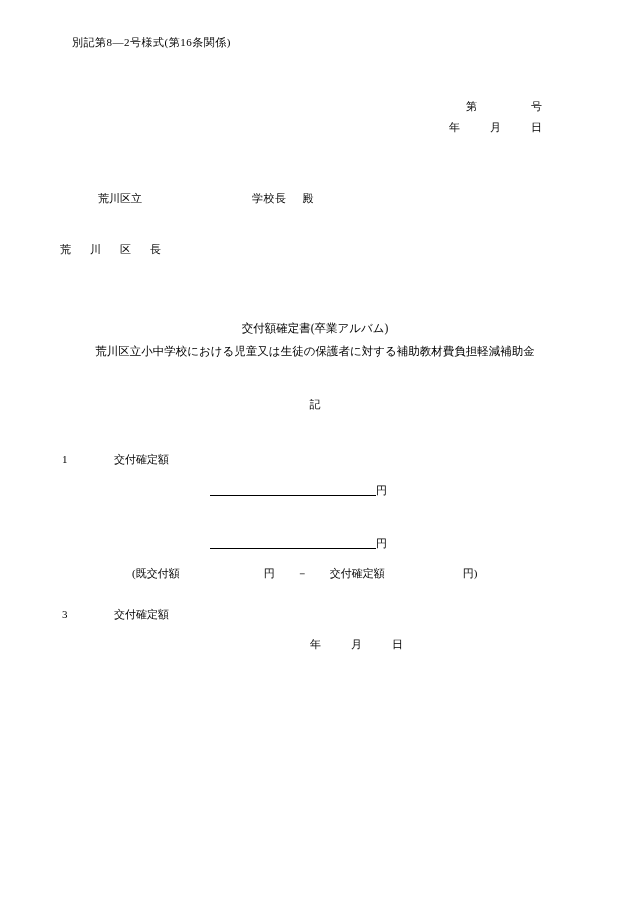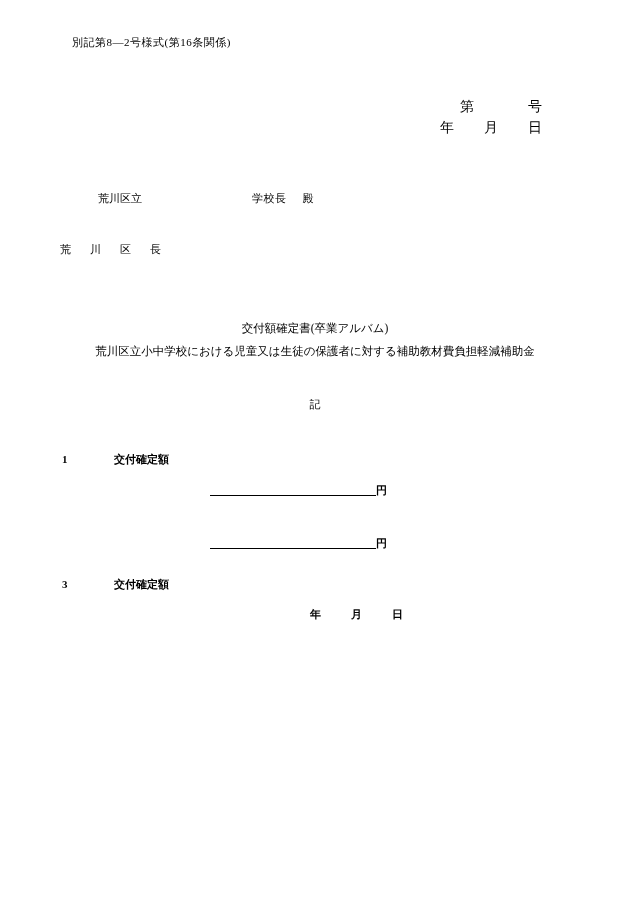--- a/index.html
+++ b/index.html
@@ -31,21 +31,21 @@
   .form-no {
     font-size: 11px;
     letter-spacing: 0.5px;
     margin-top: 5px;
     margin-left: 12px;
   }
 
   .doc-number-block {
     margin-top: 46px;
     text-align: right;
-    font-size: 14px;
+    font-size: 11px;
     line-height: 21px;
     padding-right: 28px;
   }
   .doc-number-line span.lead { margin-right: 54px; }
   .date-line span.y { margin-right: 30px; }
   .date-line span.m { margin-right: 30px; }
 
   .addressee {
     margin-top: 53px;
     margin-left: 38px;
@@ -84,21 +84,20 @@
     text-align: center;
     font-size: 11px;
   }
 
   .items {
     margin-top: 40px;
     font-size: 11px;
   }
   .item {
     margin-bottom: 0;
-    font-weight: bold;
   }
   .item-head {
     display: block;
   }
   .item-head .num {
     display: inline-block;
     width: 52px;
     margin-left: 2px;
   }
   .amount-line {
@@ -174,20 +173,23 @@
           <span class="blank-rule"></span><span>円</span>
         </div>
       </div>
 
       <div class="spacer-22"></div>
 
       <div class="item">
         <div class="amount-line">
           <span class="blank-rule"></span><span>円</span>
         </div>
+        <div class="calc-line">
+          <span>(既交付額</span><span class="gap-a"></span><span>円</span><span class="gap-b"></span><span>－</span><span class="gap-c"></span><span>交付確定額</span><span class="gap-d"></span><span>円)</span>
+        </div>
       </div>
 
       <div class="spacer-26"></div>
 
       <div class="item">
         <div class="item-head">
           <span class="num">3</span><span>交付確定額</span>
         </div>
         <div class="deadline-date">
           <span class="y">年</span><span class="m">月</span><span>日</span>

